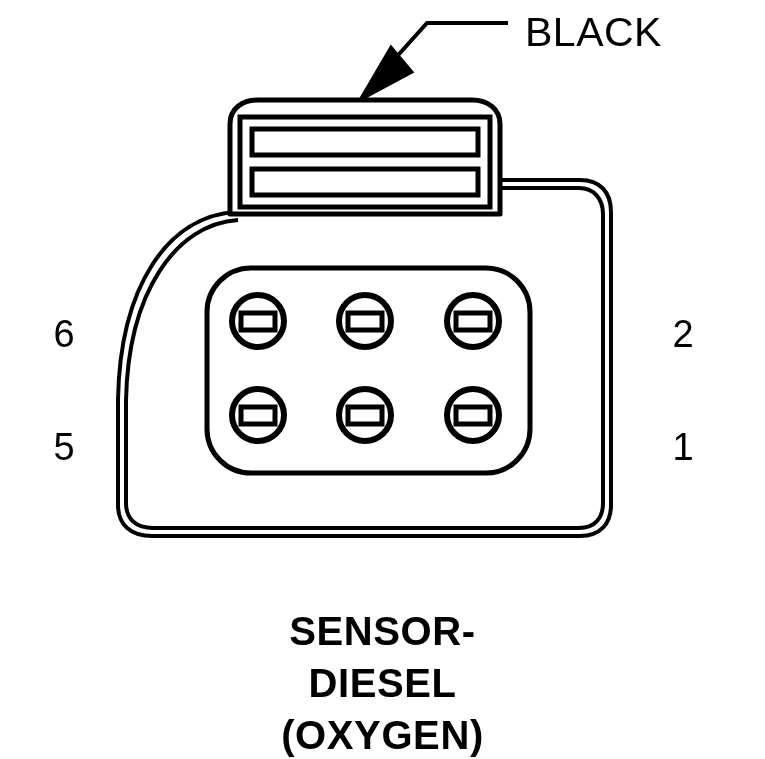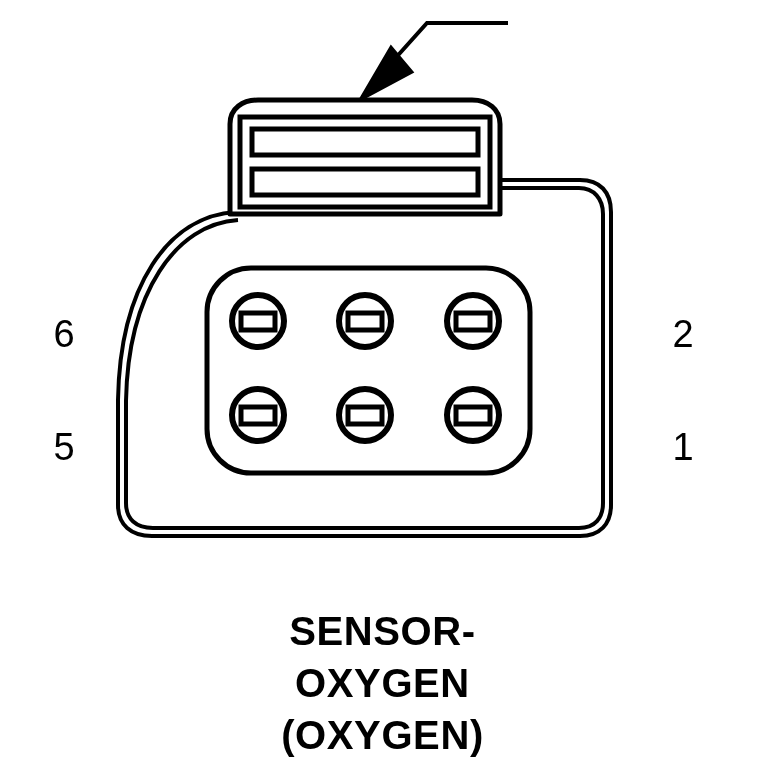--- a/index.html
+++ b/index.html
@@ -131,28 +131,29 @@
         <rect x="348" y="407" width="34" height="17" fill="#ffffff" stroke="#000000" stroke-width="5"></rect>
       </g>
       <g>
         <circle cx="473" cy="415" r="26" fill="#ffffff" stroke="#000000" stroke-width="6"></circle>
         <rect x="456" y="407" width="34" height="17" fill="#ffffff" stroke="#000000" stroke-width="5"></rect>
       </g>
 
     </g>
   </svg>
 
+  <div class="lbl wire-label" style="left:525px; top:12px;">BLACK</div>
 
   <div class="lbl pin-number" style="left:44px; top:315px; width:40px;">6</div>
 
   <div class="lbl pin-number" style="left:44px; top:428px; width:40px;">5</div>
 
   <div class="lbl pin-number" style="left:663px; top:315px; width:40px;">2</div>
 
   <div class="lbl pin-number" style="left:663px; top:428px; width:40px;">1</div>
 
   <div class="lbl caption-line" style="top:611px;">SENSOR-</div>
 
-  <div class="lbl caption-line" style="top:663px;">OXYGEN</div>
+  <div class="lbl caption-line" style="top:663px;">DIESEL</div>
 
   <div class="lbl caption-line" style="top:715px;">(OXYGEN)</div>
 
 </div>
 
 </body></html>

